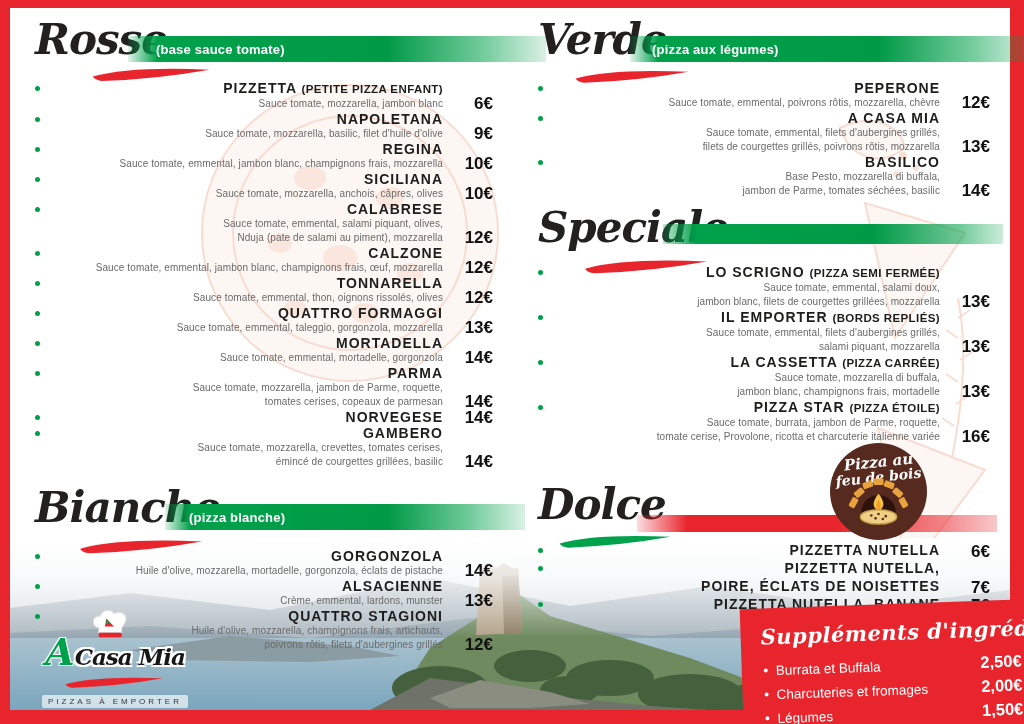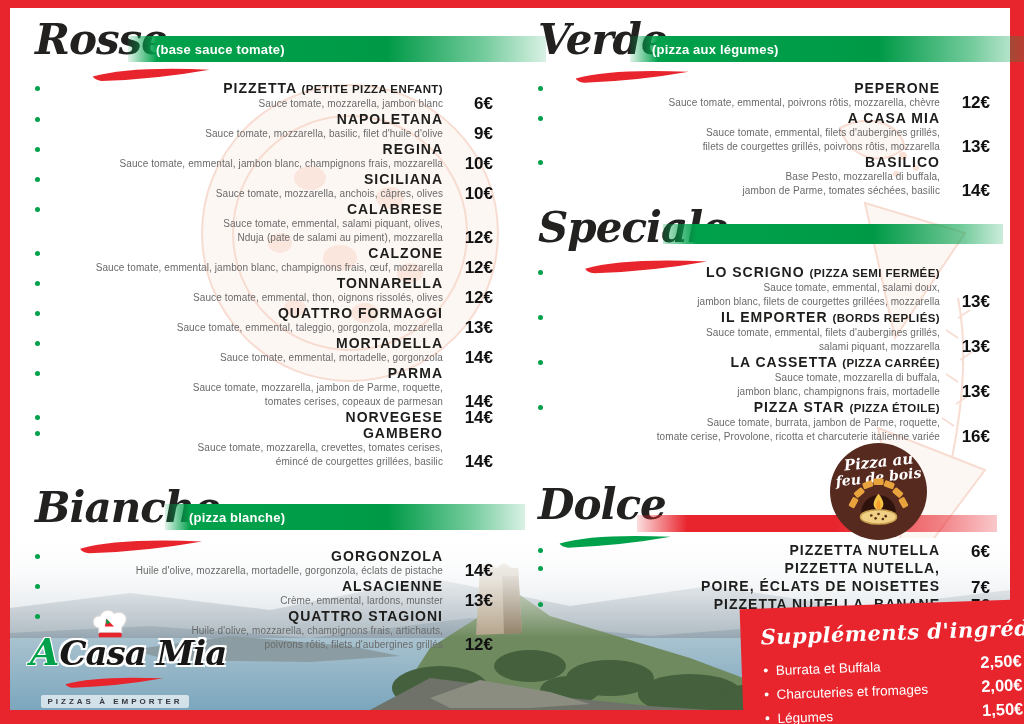--- a/index.html
+++ b/index.html
@@ -66,25 +66,25 @@
   .sup-row{display:grid;grid-template-columns:12px 1fr 62px;align-items:baseline;
     padding:0 20px 0 22px;line-height:22px;}
   .sup-row .sdot{width:4px;height:4px;border-radius:50%;background:#fff;position:relative;top:-3px;}
   .sup-row .slabel{font-size:13.5px;}
   .sup-row .sprice{font-weight:bold;font-size:16.5px;text-align:right;}
   
   #logo{position:absolute;left:30px;top:634px;width:170px;z-index:5;text-align:center;}
   #logo .lrow{position:relative;font-family:"DejaVu Serif", serif;font-style:italic;font-weight:bold;line-height:36px;white-space:nowrap;}
   #logo .la{color:#00a14b;font-size:38px;
     text-shadow:-1px -1px 0 #fff,1px -1px 0 #fff,-1px 1px 0 #fff,1px 1px 0 #fff;}
-  #logo .lname{color:#171717;font-size:34px;letter-spacing:-1px;
+  #logo .lname{color:#171717;font-size:23px;letter-spacing:-1px;
     text-shadow:-2px -2px 0 #fff,2px -2px 0 #fff,-2px 2px 0 #fff,2px 2px 0 #fff,0 2px 0 #fff,0 -2px 0 #fff;margin-top:24px;}
   #logo .lswash{display:block;margin:-4px auto 0;}
   #logo .ltag{margin-top:4px;display:inline-block;background:rgba(255,255,255,.65);
-    color:#35383d;font-size:8px;font-weight:bold;letter-spacing:3px;padding:2px 6px;border-radius:2px;}
+    color:#35383d;font-size:8px;font-weight:normal;letter-spacing:3px;padding:2px 6px;border-radius:2px;}
   #logo .lhat{position:absolute;left:58px;top:-26px;}
 </style>
 </head>
 <body>
 
 <div id="page">
   <div id="paper"></div>
 
   <svg id="bg-decor" viewBox="0 0 1000 702">
     <g stroke="#f2c0ad" fill="none" stroke-width="2">

